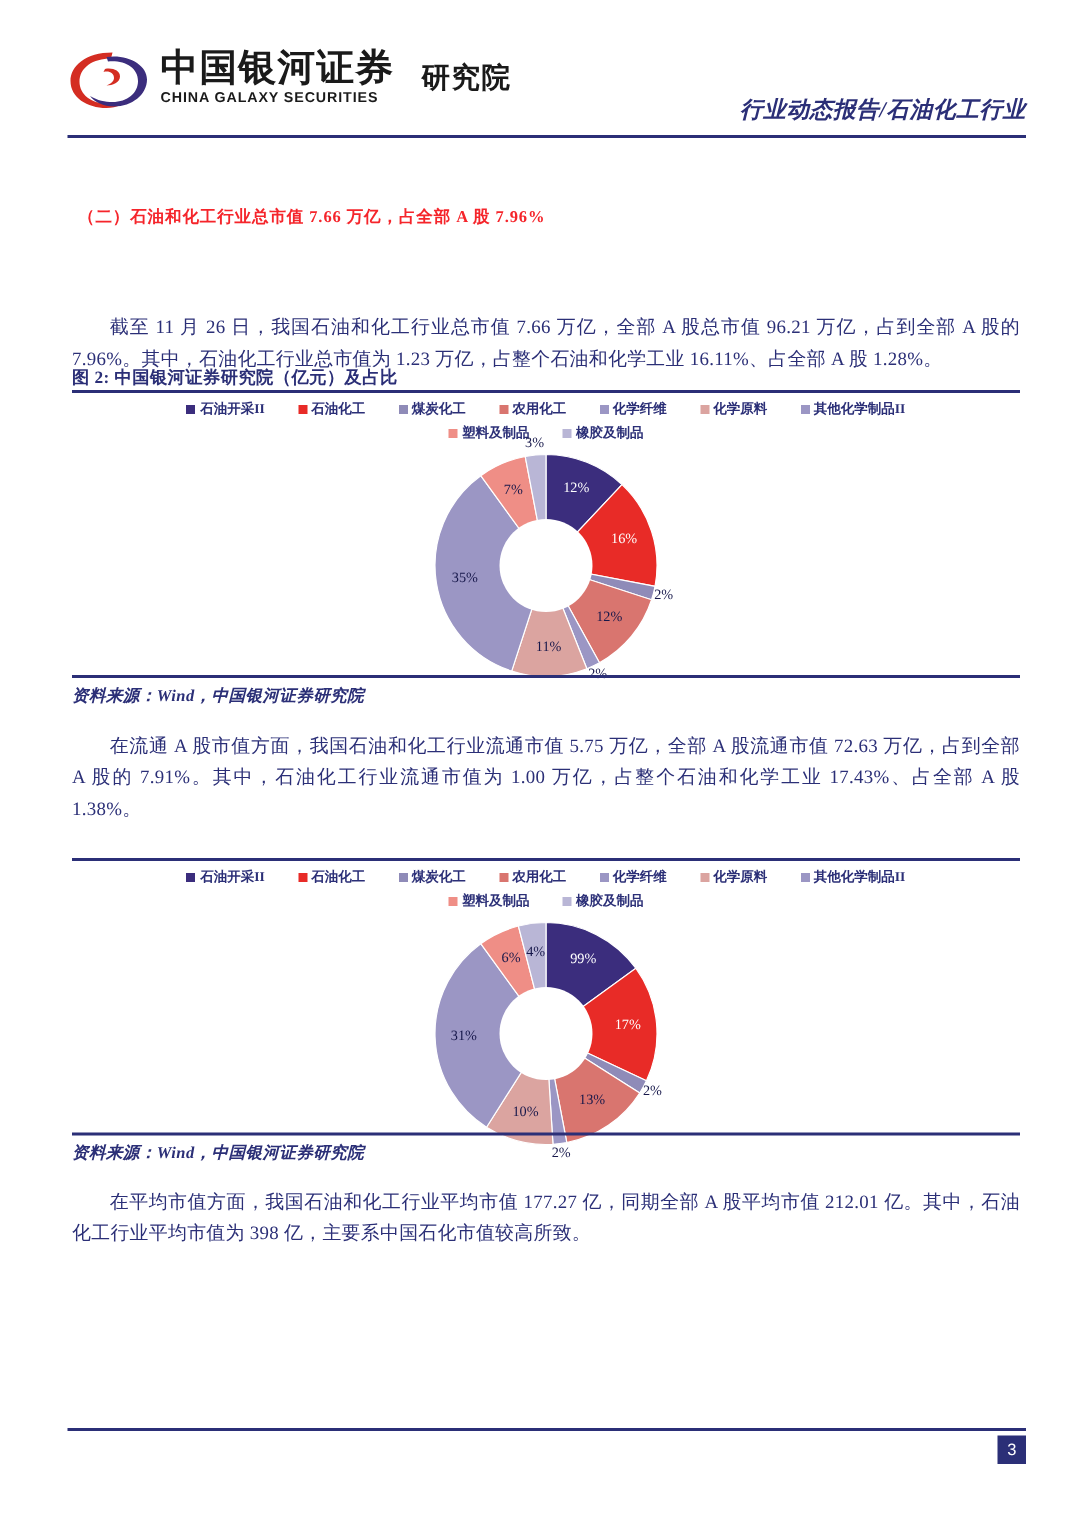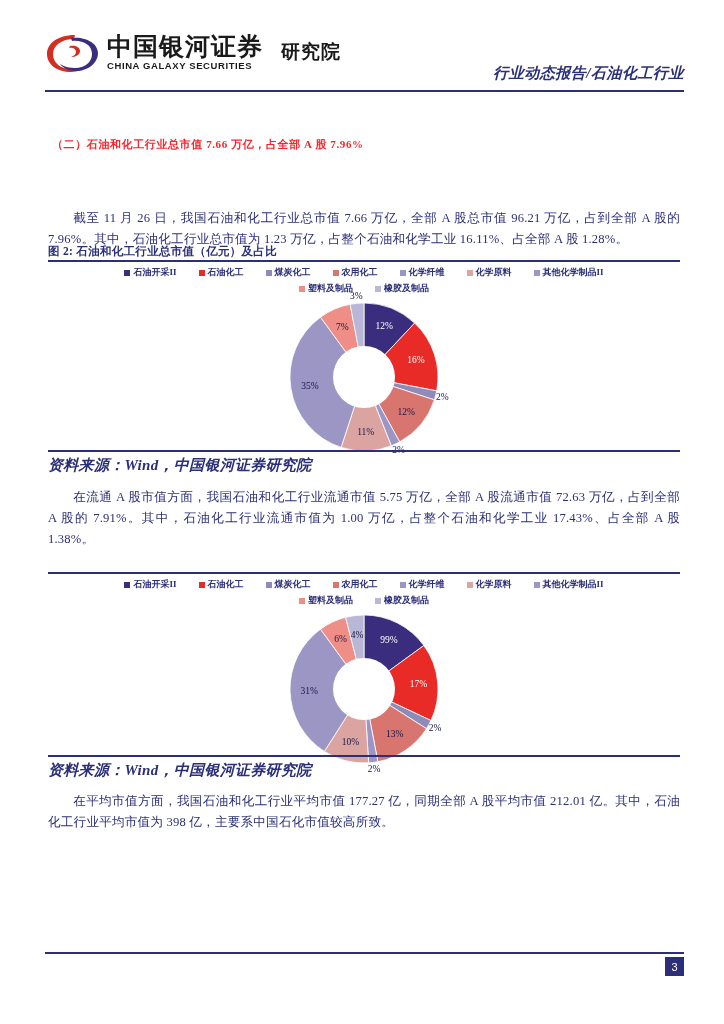--- a/index.html
+++ b/index.html
@@ -41,21 +41,21 @@
     width: 56px;
     height: 42px;
     position: relative;
     flex: none;
   }
   .brand-text {
     margin-left: 6px;
     margin-top: 1px;
   }
   .brand-cn {
-    font-family: Liberation Sans, sans-serif;
+    font-family: Liberation Mono, monospace;
     font-size: 25px;
     font-weight: bold;
     color: #1a1a1a;
     letter-spacing: 1px;
     line-height: 27px;
     white-space: nowrap;
   }
   .brand-en {
     font-family: "Liberation Sans", "DejaVu Sans", sans-serif;
     font-size: 9.5px;
@@ -204,21 +204,21 @@
     font-size: 9.5px;
     color: #16174a;
     font-family: "Liberation Serif", "DejaVu Serif", serif;
     white-space: nowrap;
     transform: translate(-50%, -50%);
   }
   .slice-label.on-dark { color: #ffffff; }
   .source {
     position: absolute;
     left: 48px;
-    font-size: 15px;
+    font-size: 11px;
     font-style: italic;
     font-weight: bold;
     color: #2b2f77;
     letter-spacing: 0.3px;
     white-space: nowrap;
   }
 
   
   .footer-rule {
     position: absolute;
@@ -276,21 +276,21 @@
   </div>
   <div class="header-tag">行业动态报告/石油化工行业</div>
   <div class="header-rule"></div>
 
   <div class="section-heading">（二）石油和化工行业总市值 7.66 万亿，占全部 A 股 7.96%</div>
 
   <div class="para" id="para1">截至 11 月 26 日，我国石油和化工行业总市值 7.66 万亿，全部 A 股总市值 96.21 万亿，占到全部 A 股的 7.96%。其中，石油化工行业总市值为 1.23 万亿，占整个石油和化学工业 16.11%、占全部 A 股 1.28%。</div>
 
   <div class="fig-title" style="top:244px;">
     <span>图 2:</span>
-    <span>石油和化工行业总市值（亿元）及占比</span>
+    <span>中国银河证券研究院（亿元）及占比</span>
   </div>
   <div class="fig-rule" style="top:260px;"></div>
 
   <div class="fig-box" style="top:264px; height:186px;">
     <div class="legend" id="legend-2" style="top:2px;">
         <div class="legend-item">
           <span class="legend-swatch" style="background: rgb(59, 45, 125);"></span>
           <span>石油开采II</span>
         </div>
         <div class="legend-item">

